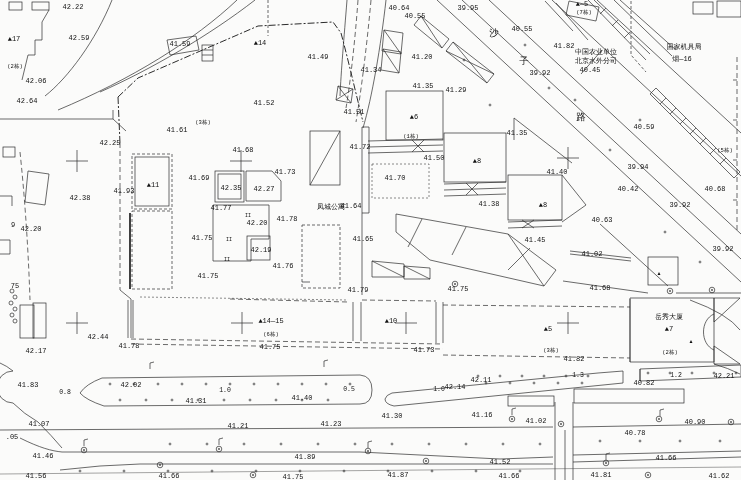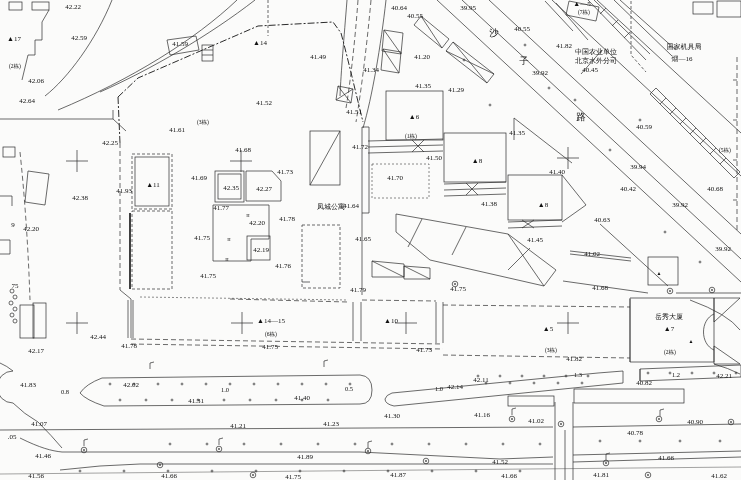--- a/index.html
+++ b/index.html
@@ -1,17 +1,17 @@
 <!DOCTYPE html>
 <html><head>
 <meta charset="utf-8">
 <style>
   html,body{margin:0;padding:0;background:#e8e8e8;}
   .stage{position:relative;width:741px;height:480px;background:#fbfbfa;overflow:hidden;
-         font-family:Liberation Serif, serif;}
+         font-family:Liberation Mono, monospace;}
   svg{position:absolute;left:0;top:0;}
   svg path,svg line,svg rect,svg polyline,svg circle{stroke:#2b2b2b;fill:none;stroke-width:.7;}
   .d1{stroke-dasharray:5,3;}
   .d2{stroke-dasharray:3,2;}
   .d3{stroke-dasharray:2,2;stroke-width:.55;}
   .dd{stroke-dasharray:7,2,2,2;stroke-width:1;}
   .thick{stroke-width:1.8;}
   .thin{stroke-width:.5;stroke:#4a4a4a;}
   text{fill:#111;stroke:none;}
 </style>

